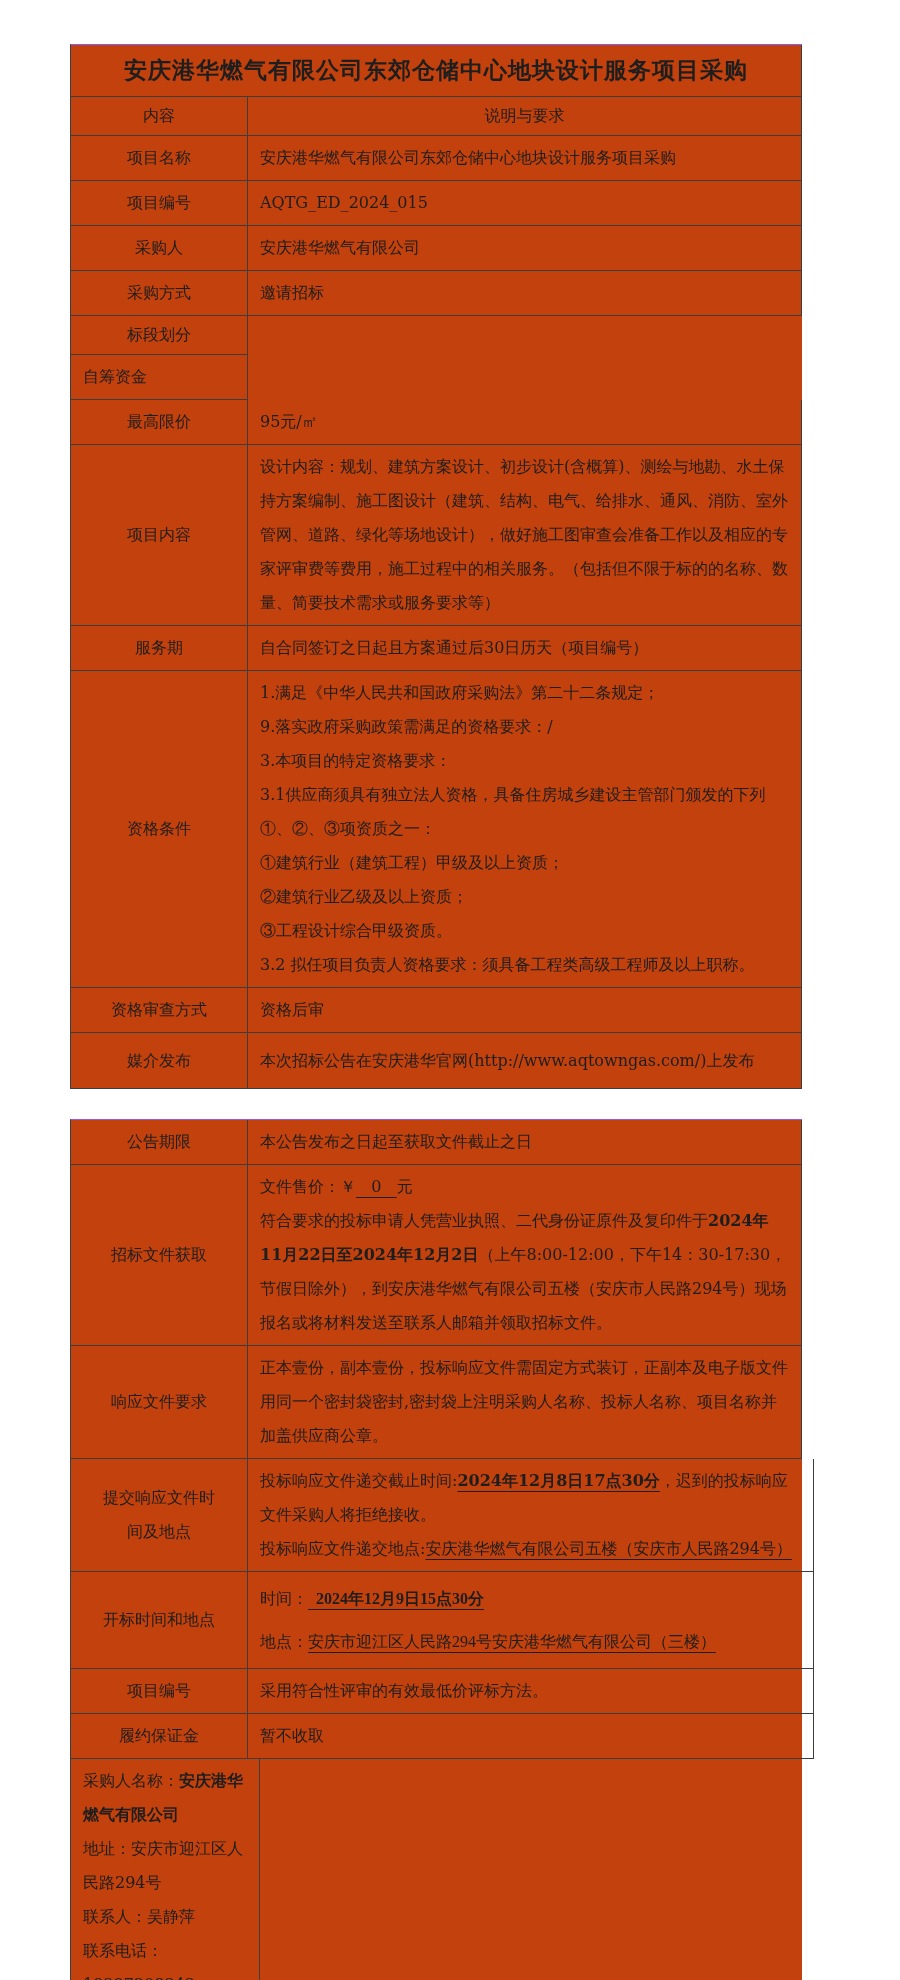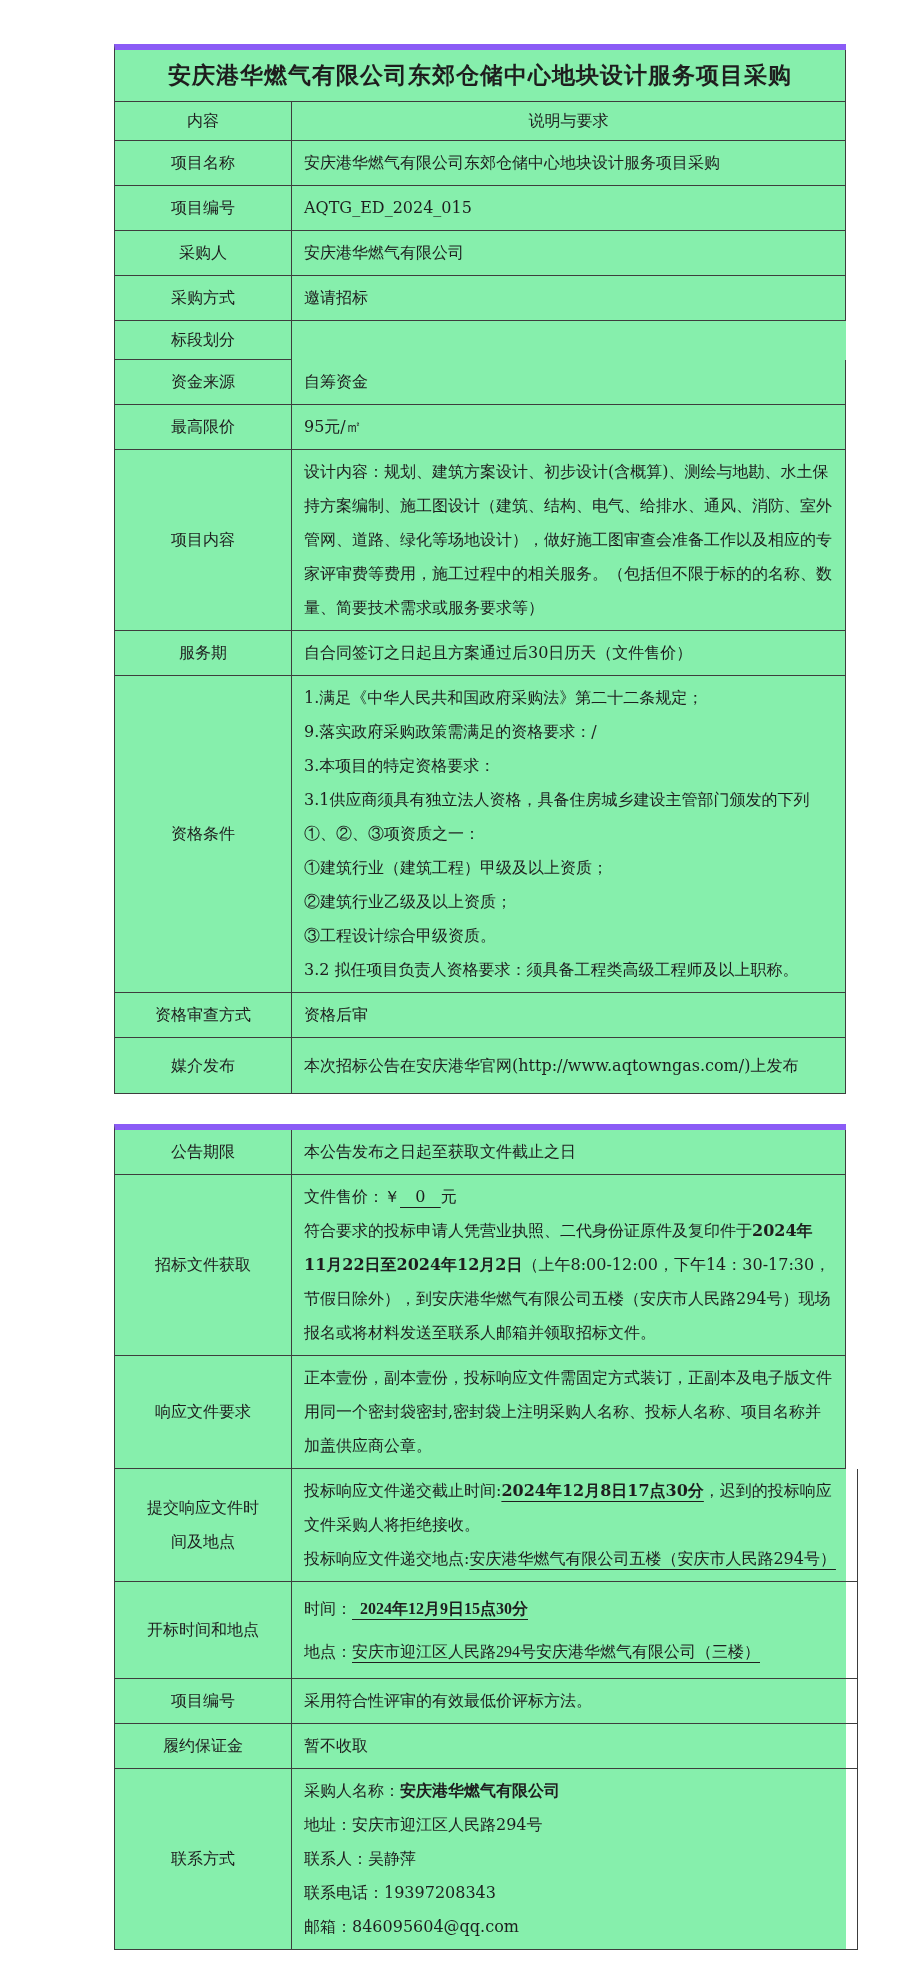--- a/index.html
+++ b/index.html
@@ -4,24 +4,23 @@
 <style>
   html,body{margin:0;padding:0;}
   body{
     width:900px;height:1980px;background:#ffffff;
     font-family:"DejaVu Serif","Liberation Serif",serif;
     color:#1e1e1e;
   }
   .page{padding:44px 0 0 70px;}
   .doc-table{
     width:731px;
-    border-top:6px solid #8b5cf6;
+    border-top:1px solid #8b5cf6;
     border-left:1px solid #3d3d3d;
-    background:#86efac;
-    margin-left:44px;
+    background:#c2410c;
   }
   .doc-table + .doc-table{margin-top:30px;}
   .t-title{
     border-right:1px solid #3d3d3d;border-bottom:1px solid #3d3d3d;
     min-height:51px;display:flex;align-items:center;justify-content:center;
     font-weight:bold;font-size:23px;letter-spacing:1px;
   }
   .row{display:grid;grid-template-columns:177px 1fr;}
   .cell{
     border-right:1px solid #3d3d3d;border-bottom:1px solid #3d3d3d;
@@ -81,41 +80,40 @@
       <div class="row" data-name="row-procurement-method">
         <div class="cell cell-label" data-name="row-label">采购方式</div>
         <div class="cell cell-content" data-name="row-content">
           <p data-name="text-line"><span class="" data-name="text-segment">邀请招标</span></p>
         </div>
       </div>
       <div class="row" data-name="row-bid-sections">
         <div class="cell cell-label" data-name="row-label">标段划分</div>
       </div>
       <div class="row" data-name="row-funding-source">
-        <div class="cell cell-label" data-name="row-label">资金来源</div>
         <div class="cell cell-content" data-name="row-content">
           <p data-name="text-line"><span class="" data-name="text-segment">自筹资金</span></p>
         </div>
       </div>
       <div class="row" data-name="row-price-ceiling">
         <div class="cell cell-label" data-name="row-label">最高限价</div>
         <div class="cell cell-content" data-name="row-content">
           <p data-name="text-line"><span class="" data-name="text-segment">95元/㎡</span></p>
         </div>
       </div>
       <div class="row" data-name="row-project-content">
         <div class="cell cell-label" data-name="row-label">项目内容</div>
         <div class="cell cell-content" data-name="row-content">
           <p data-name="text-line"><span class="" data-name="text-segment">设计内容：规划、建筑方案设计、初步设计(含概算)、测绘与地勘、水土保持方案编制、施工图设计（建筑、结构、电气、给排水、通风、消防、室外管网、道路、绿化等场地设计），做好施工图审查会准备工作以及相应的专家评审费等费用，施工过程中的相关服务。（包括但不限于标的的名称、数量、简要技术需求或服务要求等）</span></p>
         </div>
       </div>
       <div class="row" data-name="row-service-period">
         <div class="cell cell-label" data-name="row-label">服务期</div>
         <div class="cell cell-content" data-name="row-content">
-          <p data-name="text-line"><span class="" data-name="text-segment">自合同签订之日起且方案通过后30日历天（文件售价）</span></p>
+          <p data-name="text-line"><span class="" data-name="text-segment">自合同签订之日起且方案通过后30日历天（项目编号）</span></p>
         </div>
       </div>
       <div class="row" data-name="row-qualification-requirements">
         <div class="cell cell-label" data-name="row-label">资格条件</div>
         <div class="cell cell-content" data-name="row-content">
           <p data-name="text-line"><span class="" data-name="text-segment">1.满足《中华人民共和国政府采购法》第二十二条规定；</span></p>
           <p data-name="text-line"><span class="" data-name="text-segment">9.落实政府采购政策需满足的资格要求：/</span></p>
           <p data-name="text-line"><span class="" data-name="text-segment">3.本项目的特定资格要求：</span></p>
           <p data-name="text-line"><span class="" data-name="text-segment">3.1供应商须具有独立法人资格，具备住房城乡建设主管部门颁发的下列①、②、③项资质之一：</span></p>
           <p data-name="text-line"><span class="" data-name="text-segment">①建筑行业（建筑工程）甲级及以上资质；</span></p>
@@ -178,21 +176,20 @@
           <p data-name="text-line"><span class="" data-name="text-segment">采用符合性评审的有效最低价评标方法。</span></p>
         </div>
       </div>
       <div class="row" data-name="row-performance-bond">
         <div class="cell cell-label" data-name="row-label">履约保证金</div>
         <div class="cell cell-content" data-name="row-content">
           <p data-name="text-line"><span class="" data-name="text-segment">暂不收取</span></p>
         </div>
       </div>
       <div class="row" data-name="row-contact-info">
-        <div class="cell cell-label" data-name="row-label">联系方式</div>
         <div class="cell cell-content" data-name="row-content">
           <p data-name="text-line"><span class="" data-name="text-segment">采购人名称：</span><span class="b " data-name="text-segment">安庆港华燃气有限公司</span></p>
           <p data-name="text-line"><span class="" data-name="text-segment">地址：安庆市迎江区人民路294号</span></p>
           <p data-name="text-line"><span class="" data-name="text-segment">联系人：吴静萍</span></p>
           <p data-name="text-line"><span class="" data-name="text-segment">联系电话：19397208343</span></p>
           <p data-name="text-line"><span class="" data-name="text-segment">邮箱：846095604@qq.com</span></p>
         </div>
       </div>
     </div>
 </div>

